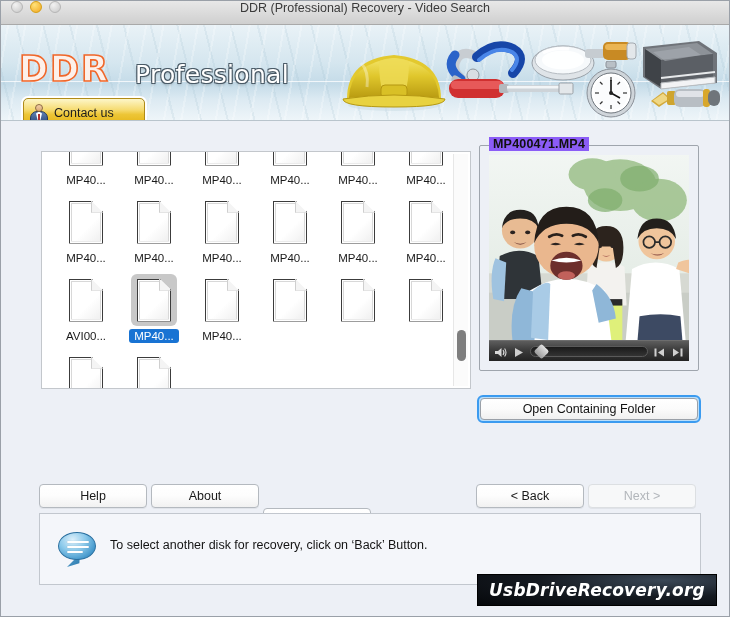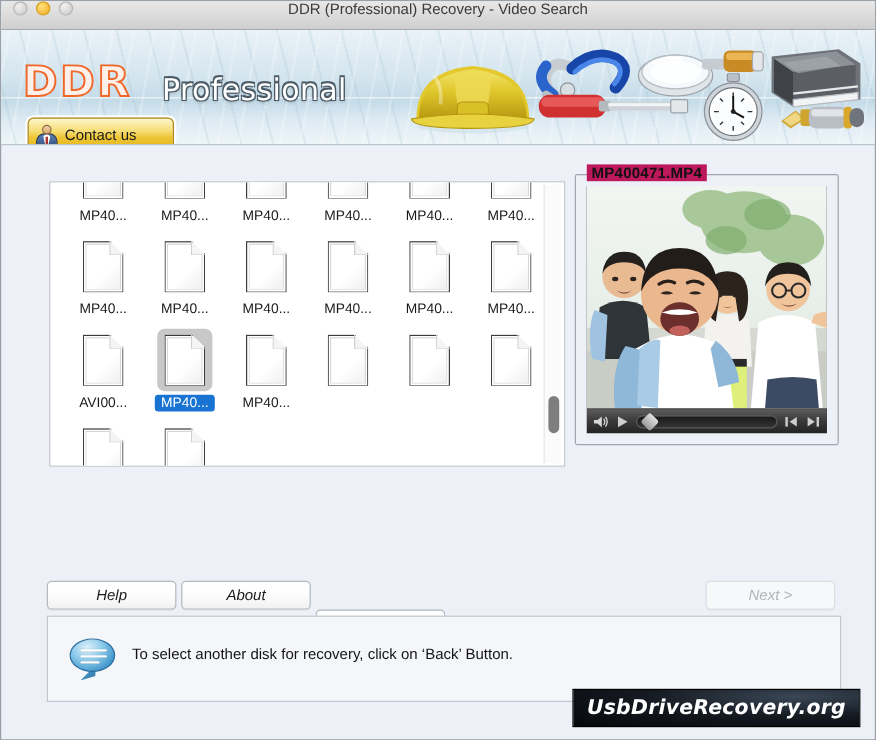--- a/index.html
+++ b/index.html
@@ -147,21 +147,21 @@
   }
   .vthumb {
     position:absolute; left:3px; width:9px; top:178px; height:31px;
     background:#7e7e7e; border-radius:5px;
   }
 
   
   .preview-group { position:absolute; left:478px; top:16px; width:220px; height:250px; }
   .preview-title {
     position:absolute; left:10px; top:0; font-size:12.5px; font-weight:bold;
-    color:#111; background:#be185d; padding:0 4px; z-index:2; letter-spacing:.2px;
+    color:#111; background:#8b5cf6; padding:0 4px; z-index:2; letter-spacing:.2px;
   }
   .preview-box {
     position:absolute; left:0; top:8px; right:0; height:226px;
     border:1px solid #9fa5ad; border-radius:2px;
     background:#edf0f6;
   }
   .video-frame {
     position:absolute; left:9px; top:9px; right:9px; bottom:9px;
     background:#111; overflow:hidden;
   }
@@ -197,21 +197,20 @@
   }
 
   
   .btn {
     position:absolute; height:24px; width:108px;
     border:1px solid #b4b9bf; border-radius:4px;
     background:linear-gradient(180deg,#ffffff 0%, #fdfdfd 48%, #f1f1f1 100%);
     box-shadow:0 1px 0 rgba(0,0,0,.05);
     font-size:12.5px; color:#1a1a1a; font-family:"Liberation Sans", sans-serif;
     cursor:pointer;
-    font-style:italic;
   }
   .btn.disabled { color:#b2b6bb; background:#f7f8f9; border-color:#dcdfe2; cursor:default; }
   #btn-help  { left:38px;  top:363px; }
   #btn-about { left:150px; top:363px; }
   #btn-exit  { left:262px; top:363px;margin-top:24px; }
   #btn-back  { left:475px; top:363px; }
   #btn-next  { left:587px; top:363px; }
 
   
   .status {
@@ -682,24 +681,28 @@
               <svg width="13" height="13" viewBox="0 0 13 13">
                 <path d="M2 2.5 L8 6.5 L2 10.5 Z" fill="#cfcfcf"></path>
                 <rect x="9.5" y="2.5" width="2" height="8" fill="#cfcfcf"></rect>
               </svg>
             </span>
           </div>
         </div>
       </div>
     </div>
 
+    <div class="open-folder-wrap">
+      <button class="open-folder">Open Containing Folder</button>
+    </div>
 
     <button class="btn" id="btn-help">Help</button>
     <button class="btn" id="btn-about">About</button>
     <button class="btn" id="btn-exit">Exit</button>
+    <button class="btn" id="btn-back">&lt; Back</button>
     <button class="btn disabled" id="btn-next">Next &gt;</button>
 
     <div class="status">
       <span class="bubble">
         <span class="tail"></span>
         <span class="ball">
             <i></i>
             <i></i>
             <i></i>
           </span>

